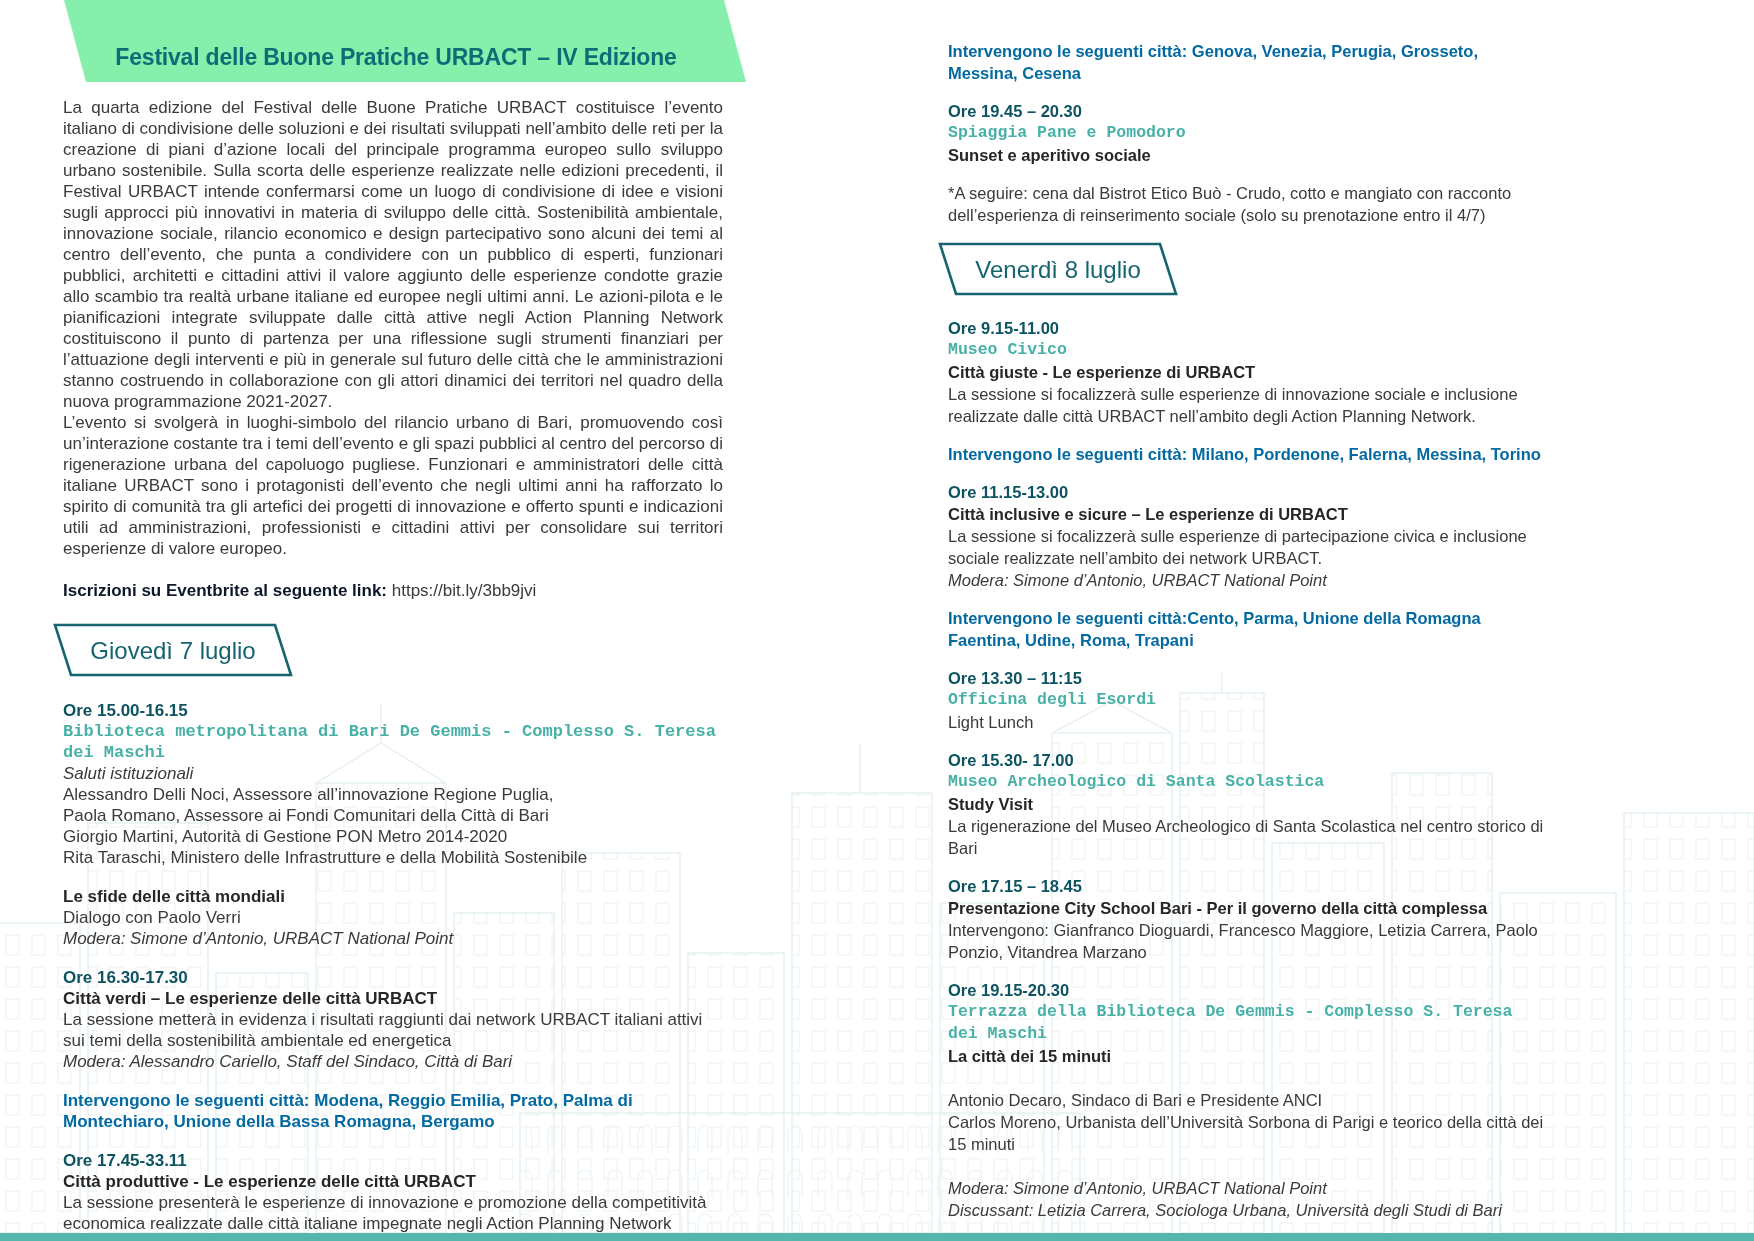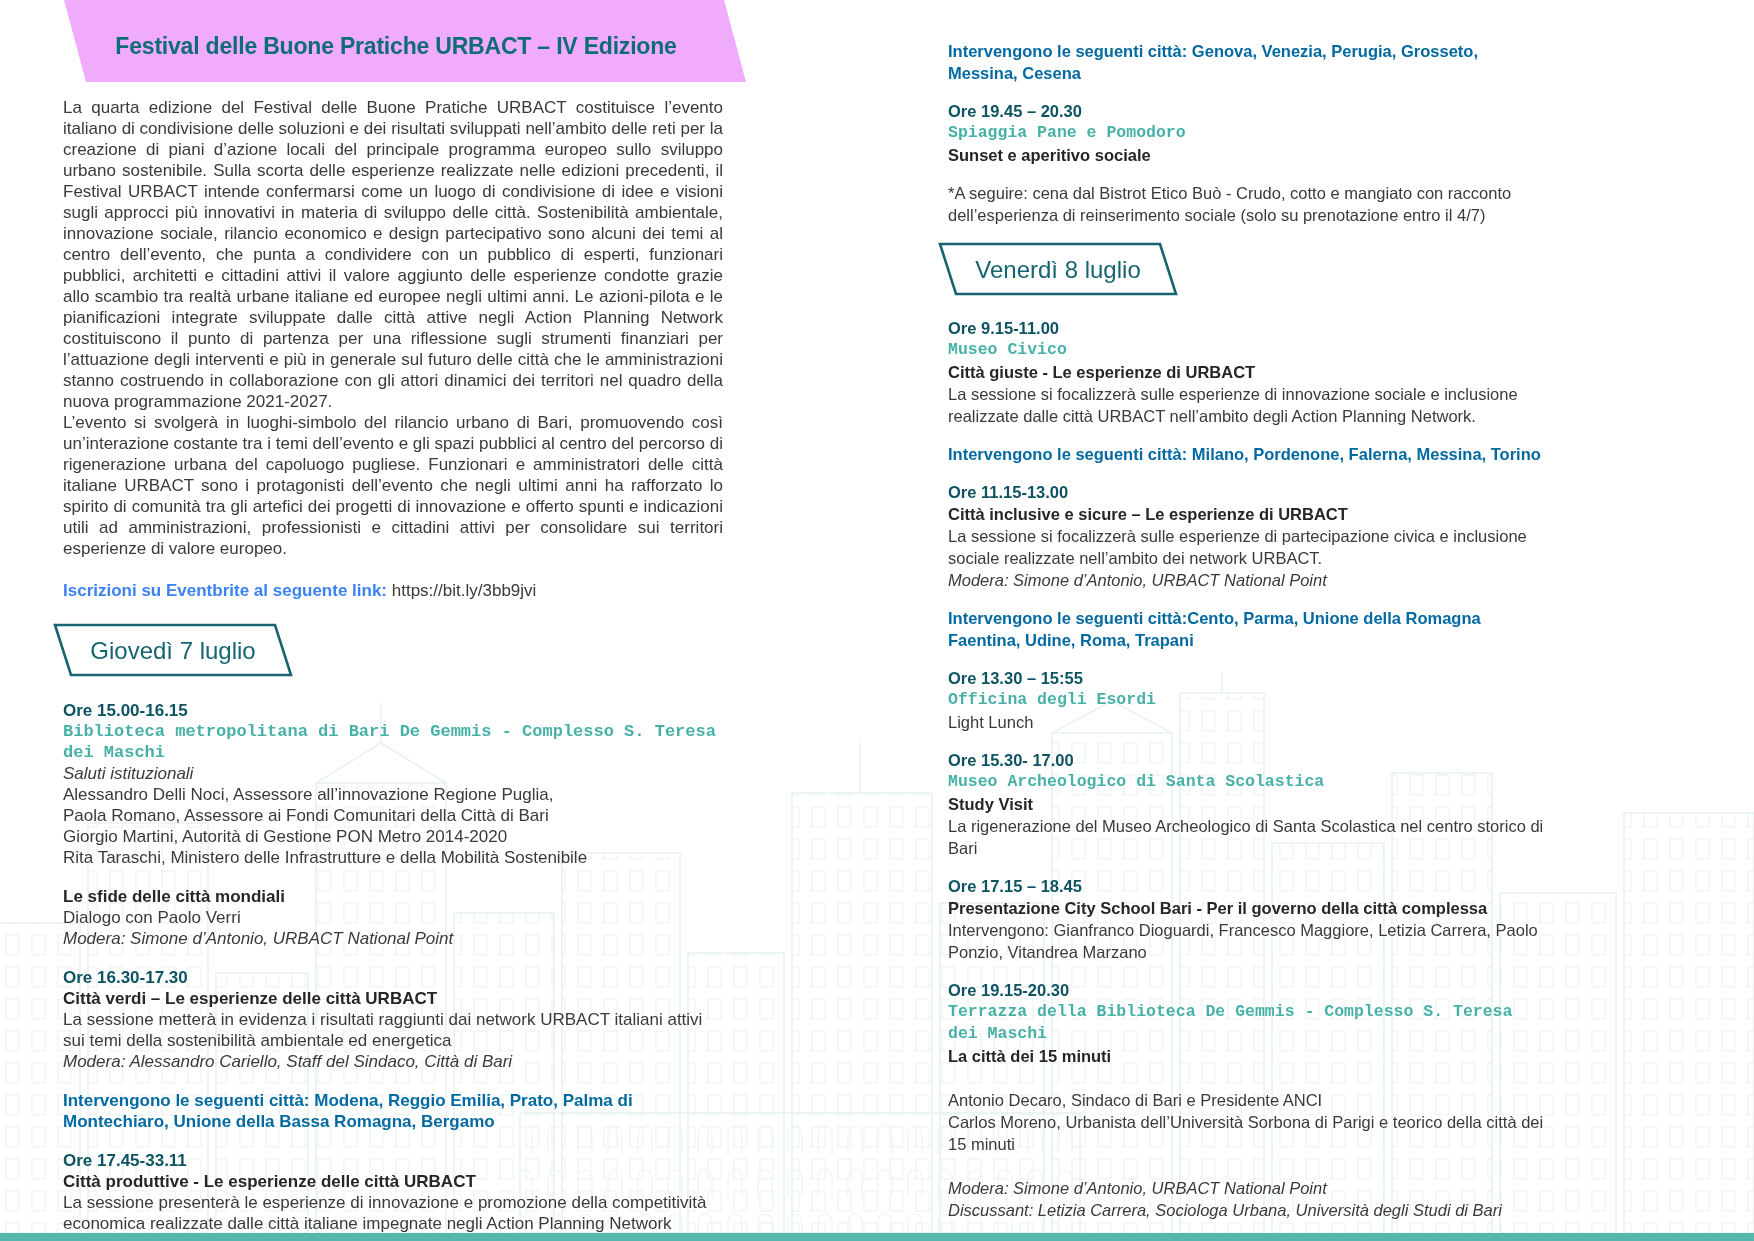--- a/index.html
+++ b/index.html
@@ -8,45 +8,45 @@
     font-family:"Liberation Sans", sans-serif;
     background:#ffffff; color:#3a3a3a;
     position:relative; overflow:hidden;
   }
   .page { position:absolute; inset:0; background:#fff; }
 
   .skyline { position:absolute; left:0; bottom:8px; opacity:.6; z-index:0; }
 
   .banner {
     position:absolute; left:40px; top:0; width:712px; height:82px;
-    background:#f0abfc;
+    background:#86efac;
     clip-path:polygon(24px 0, 684px 0, 706px 100%, 46px 100%);
     display:flex; align-items:flex-end; justify-content:center;
-    padding-bottom:22px; z-index:2;
+    padding-bottom:11px; z-index:2;
   }
   .banner-text { color:#0e6c76; font-size:23px; font-weight:700; letter-spacing:-0.2px; white-space:nowrap; }
 
   .col { position:absolute; z-index:1; }
   .col.left  { left:63px;  top:97px; width:660px; font-size:17px;   line-height:21px; }
   .col.right { left:948px; top:40px; width:600px; font-size:16.5px; line-height:22px; }
 
   p { margin:0; }
   .just { text-align:justify; }
   .blk { margin-bottom:18px; }
   .col.right .blk { margin-bottom:16px; }
 
   .t  { font-weight:700; color:#0d5361; }   
   .v  { font-weight:700; color:#47b1a7;font-family:Liberation Mono, monospace; }   
   .tt { font-weight:700; color:#262626; }   
   .i  { font-style:italic; }
   .c  { font-weight:700; color:#0369a1; }   
   .gap-top { margin-top:22px; }
 
   .reg { margin-top:21px; margin-bottom:4px; }
-  .reg-label { font-weight:700; color:#3b82f6; }
+  .reg-label { font-weight:700; color:#0f172a; }
   .reg-link  { color:#3a3a3a; cursor:pointer; }
 
   .badge-wrap { margin:22px 0 18px -18px; }
   .col.right .badge-wrap { margin:6px 0 16px -18px; }
   .badge-label { font-size:24px; fill:#15646f; font-family:"Liberation Sans", sans-serif; }
 
   .strip { position:absolute; left:0; bottom:0; width:100%; height:8px; background:#55b6ac; z-index:2; }
 </style>
 </head>
 <body>
@@ -177,21 +177,21 @@
     <div class="blk">
       <p class="t">Ore 11.15-13.00</p>
       <p class="tt">Città inclusive e sicure – Le esperienze di URBACT</p>
       <p>La sessione si focalizzerà sulle esperienze di partecipazione civica e inclusione sociale realizzate nell’ambito dei network URBACT.</p>
       <p class="i">Modera: Simone d’Antonio, URBACT National Point</p>
     </div>
 
     <p class="c blk">Intervengono le seguenti città:Cento, Parma, Unione della Romagna Faentina, Udine, Roma, Trapani</p>
 
     <div class="blk">
-      <p class="t">Ore 13.30 – 15:55</p>
+      <p class="t">Ore 13.30 – 11:15</p>
       <p class="v">Officina degli Esordi</p>
       <p>Light Lunch</p>
     </div>
 
     <div class="blk">
       <p class="t">Ore 15.30- 17.00</p>
       <p class="v">Museo Archeologico di Santa Scolastica</p>
       <p class="tt">Study Visit</p>
       <p>La rigenerazione del Museo Archeologico di Santa Scolastica nel centro storico di Bari</p>
     </div>

